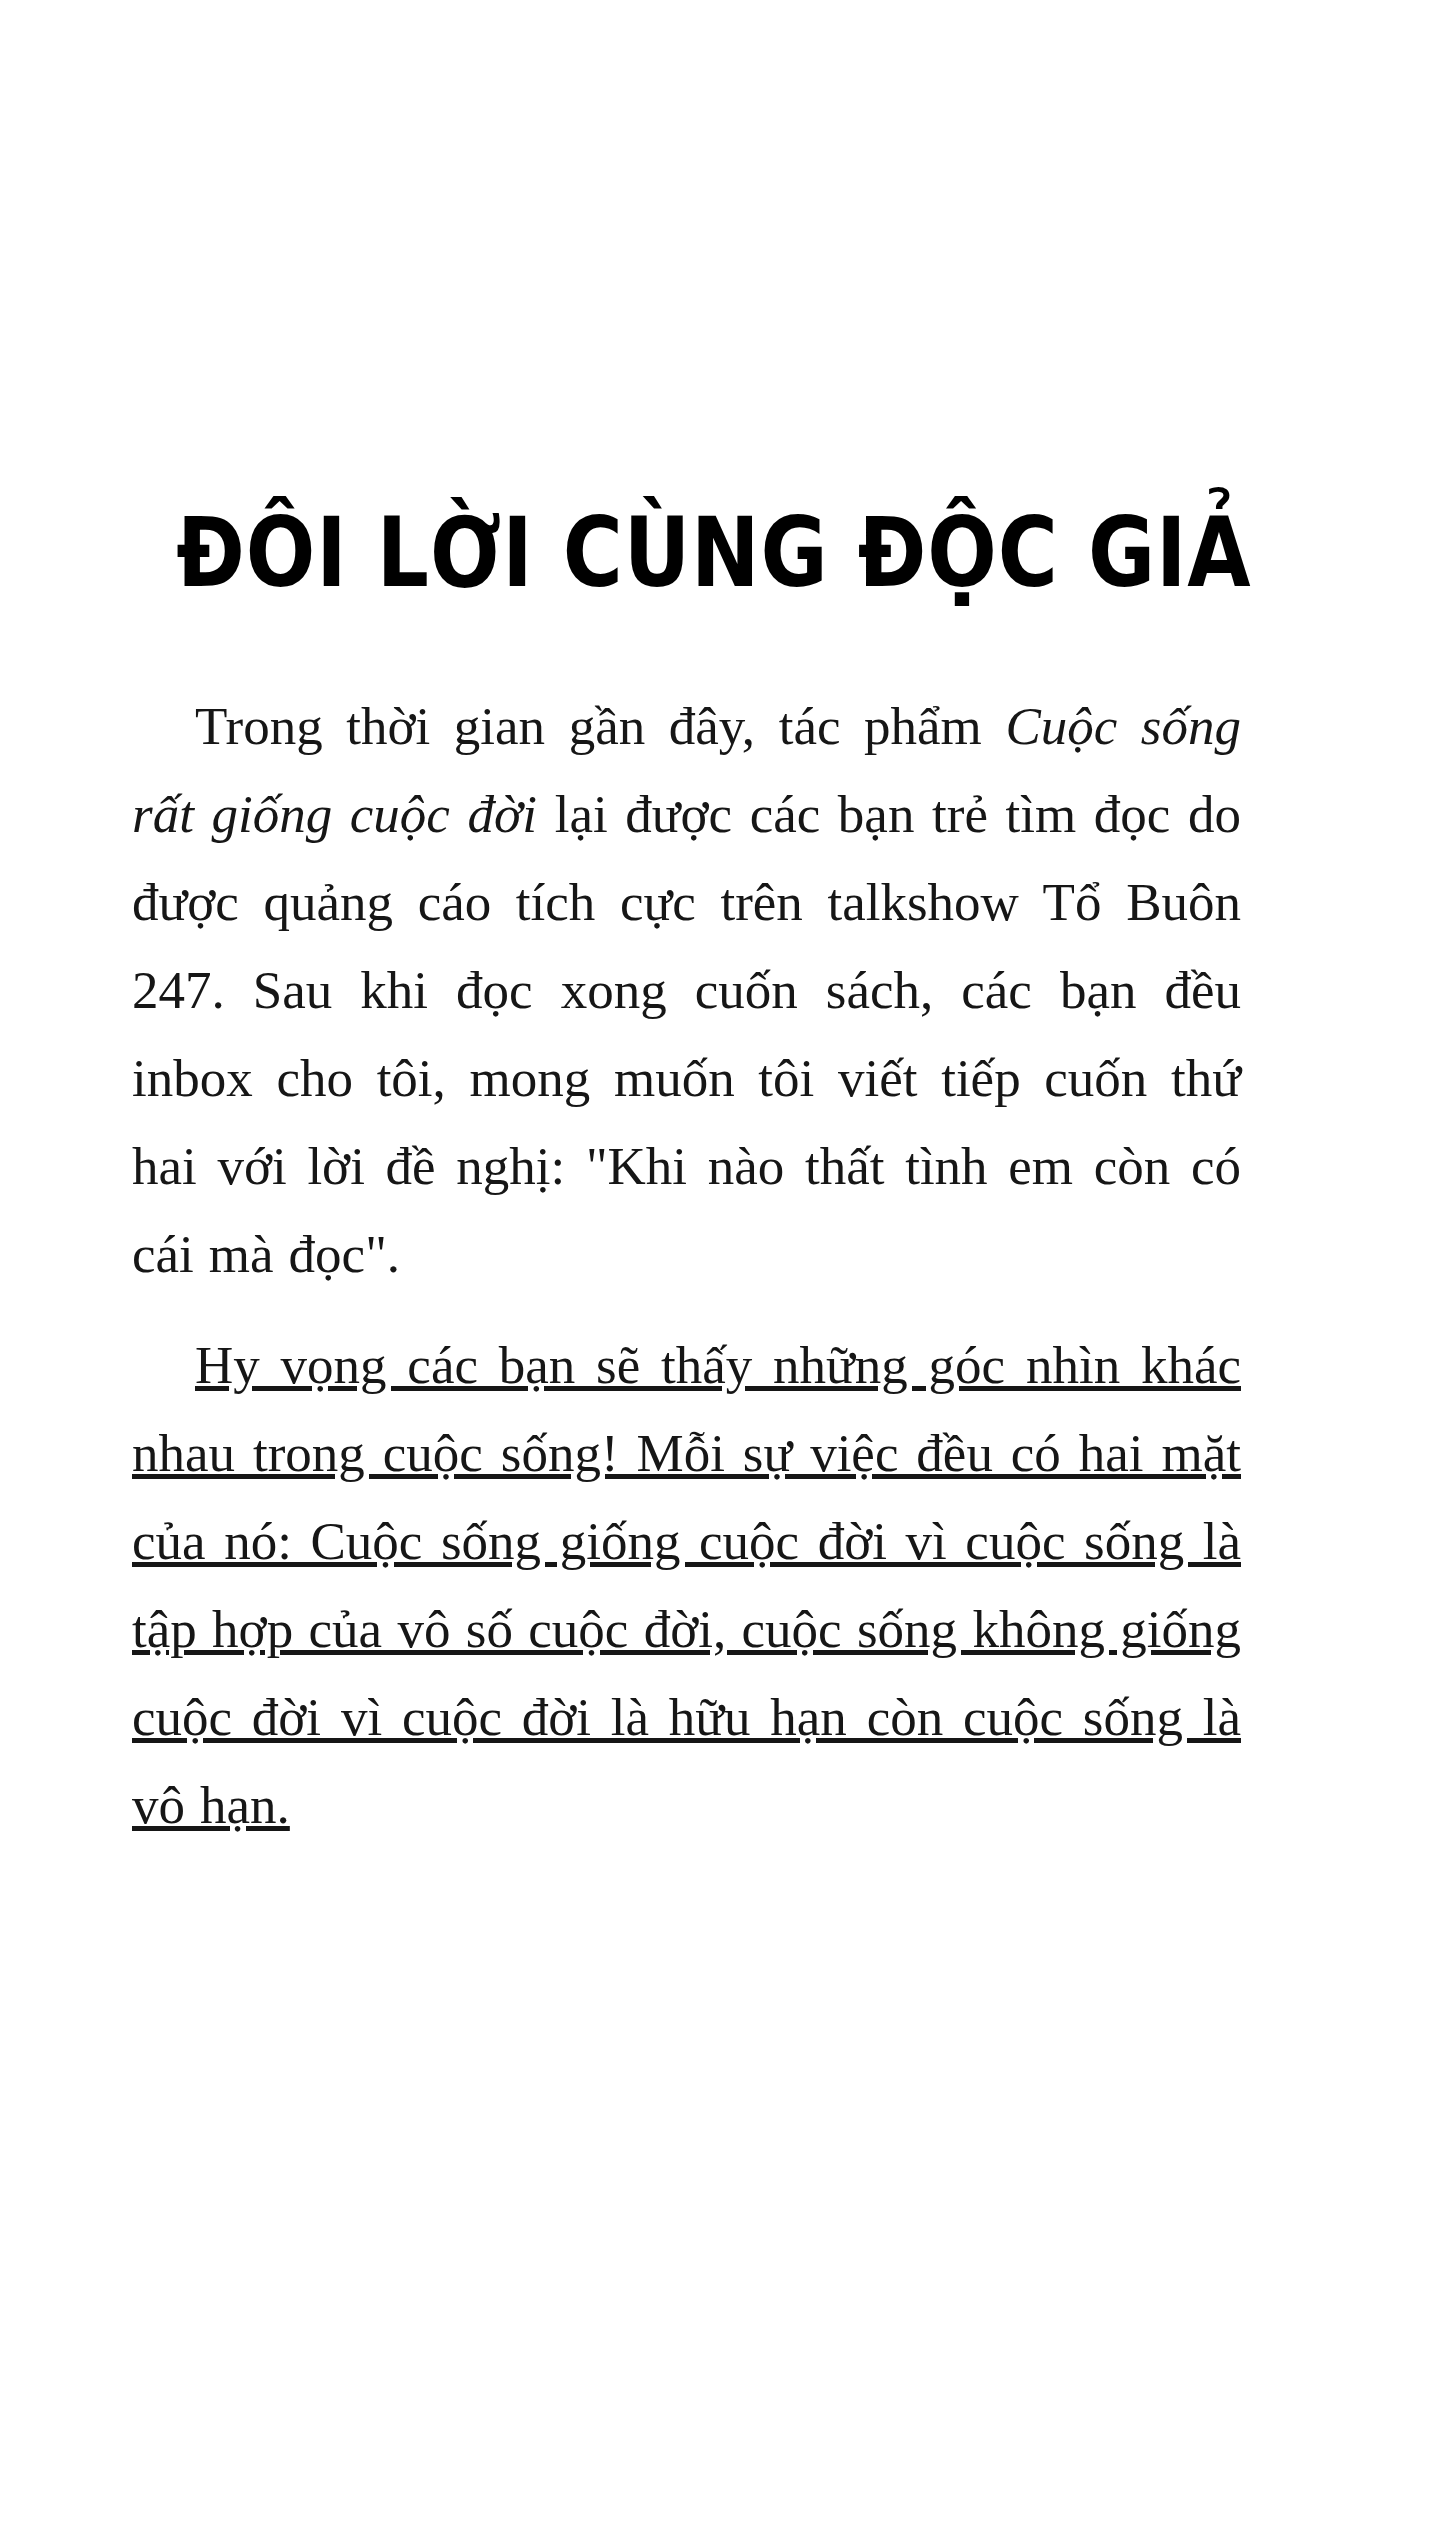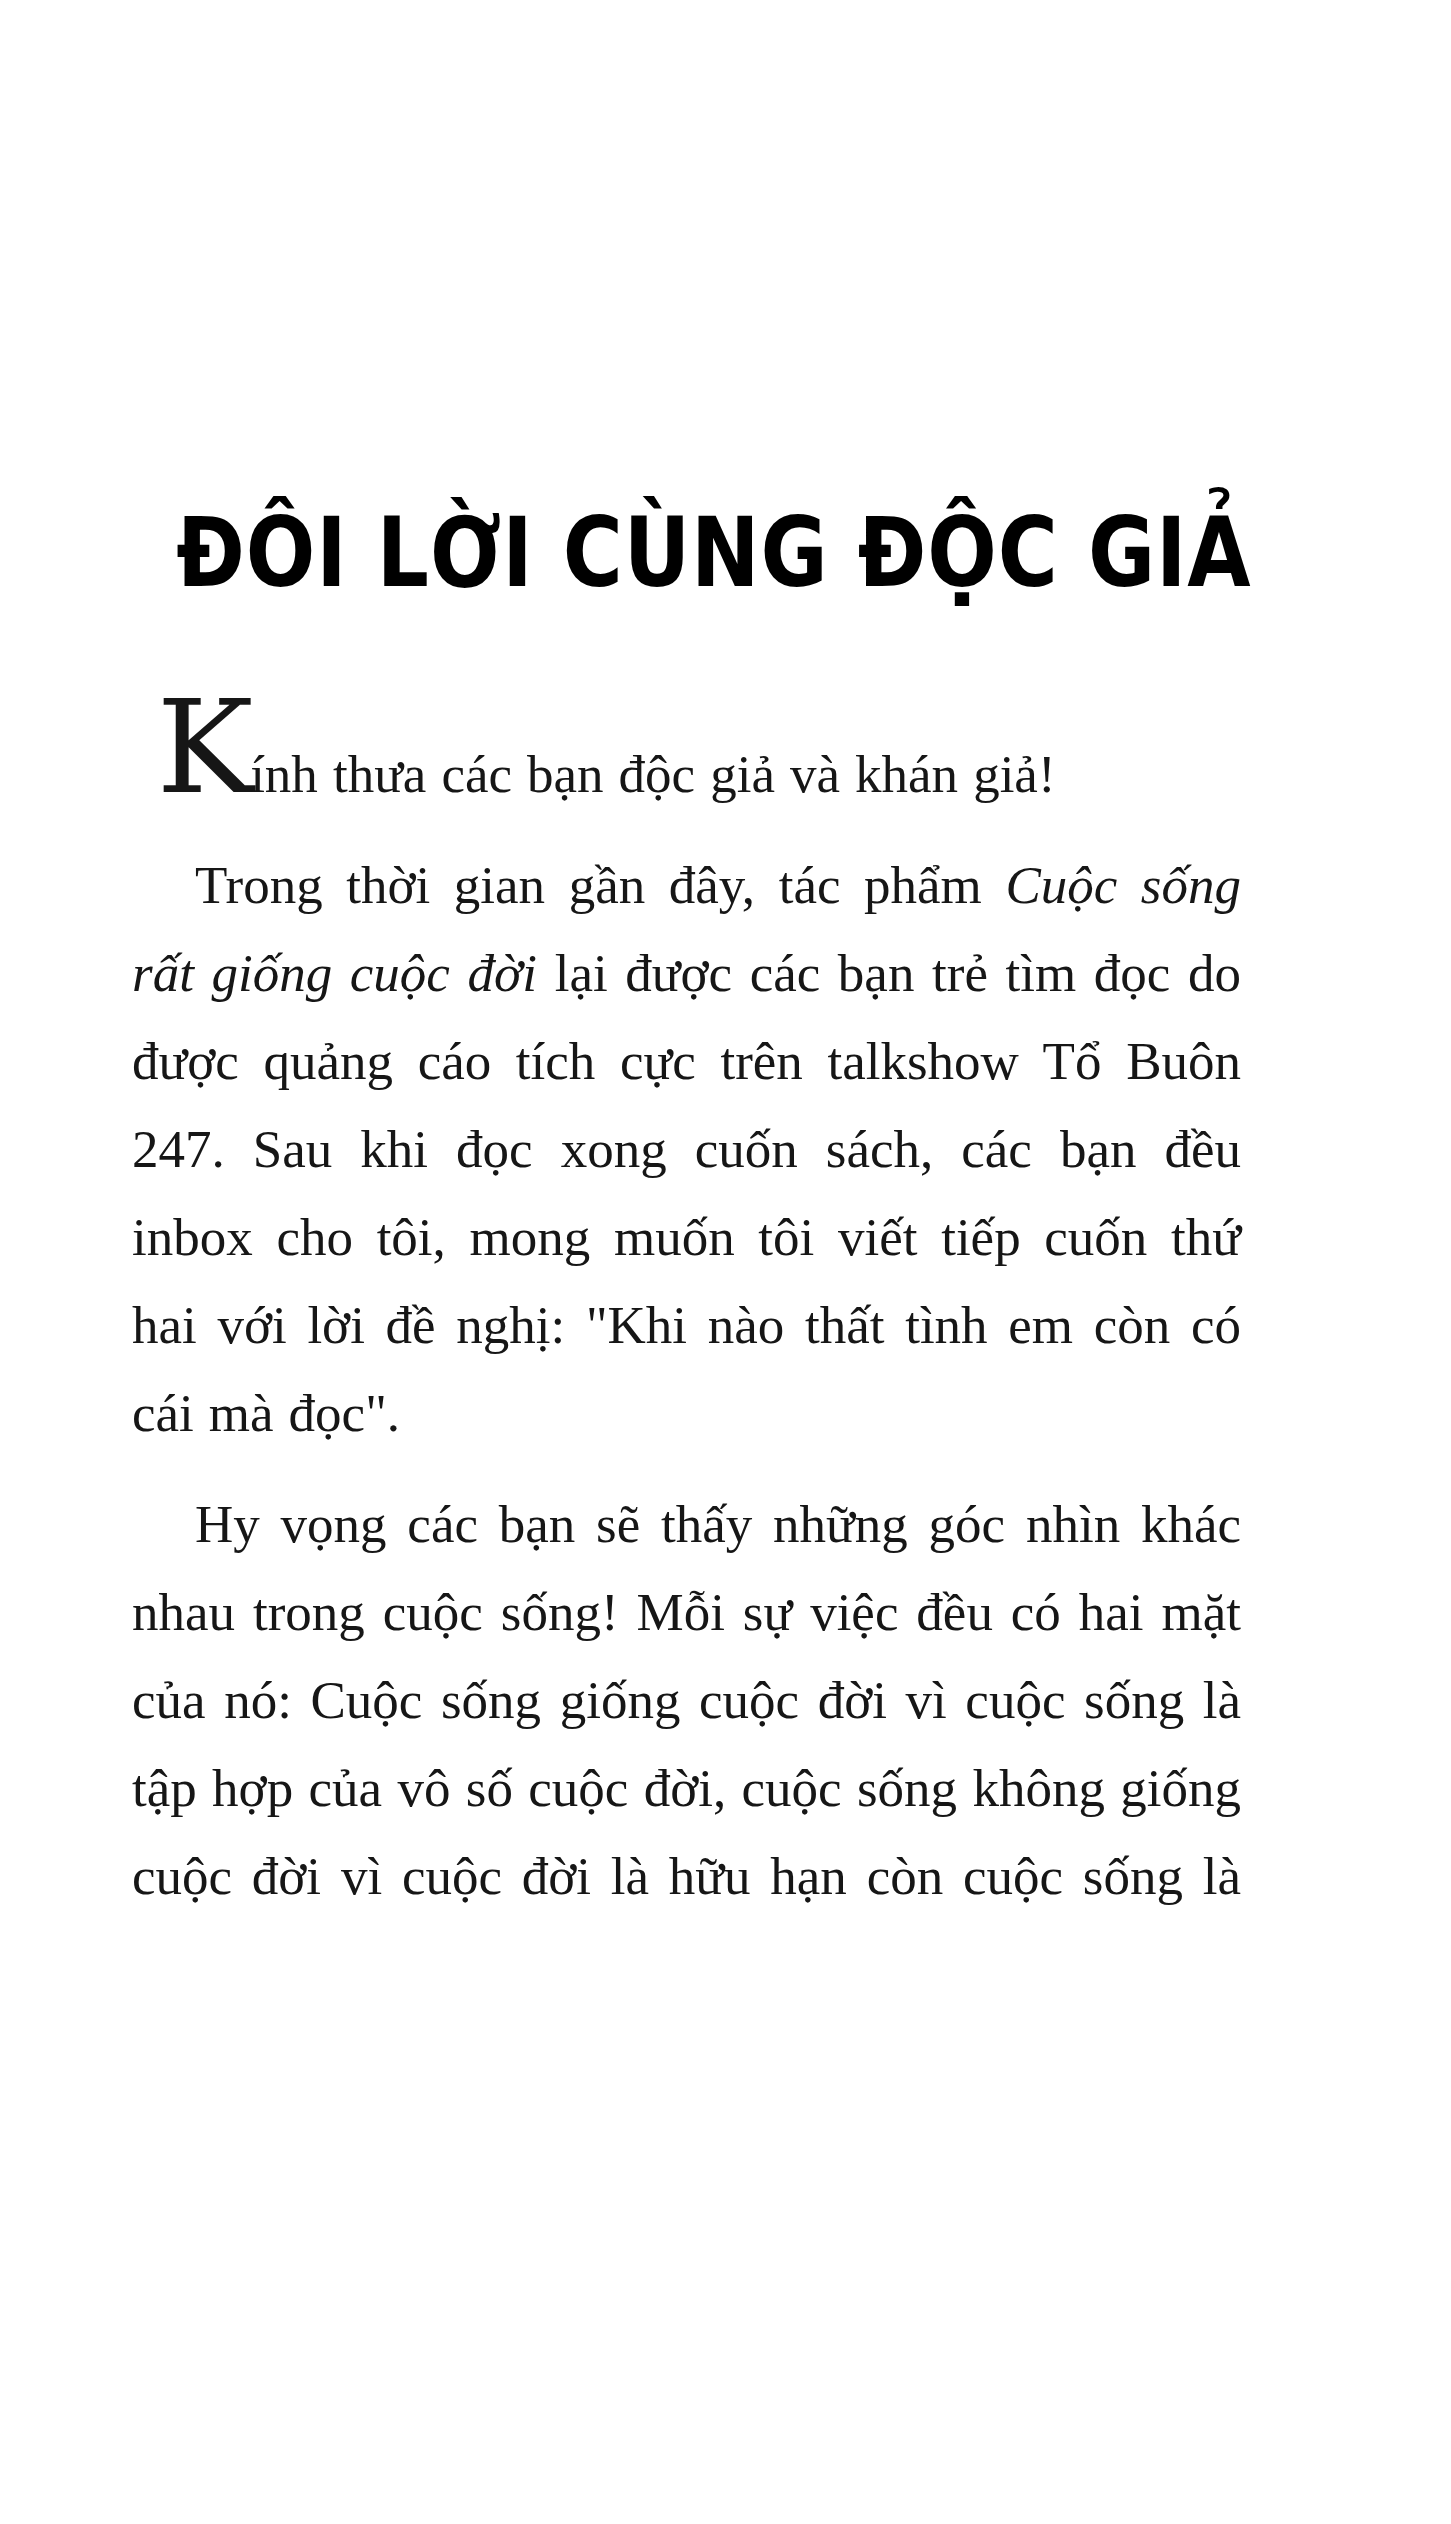--- a/index.html
+++ b/index.html
@@ -36,21 +36,21 @@
     transform: scale(0.92, 1.08);
     transform-origin: center top;
   }
   .body-text p.para {
     margin: 0 0 23px 0;
     font-size: 53px;
     line-height: 88px;
     text-align: justify;
     word-spacing: 1.8px;
   }
-  .body-text p.para:last-child { margin-bottom: 0; }
+  .body-text p.para:last-child { margin-bottom: 0; text-decoration: underline; }
   .body-text p.indent { text-indent: 63px; }
   .body-text p.has-dropcap { text-indent: 24.5px; text-align: left; }
   .italic { font-style: italic; }
   .dropcap {
     font-family: "DejaVu Serif", serif;
     font-size: 130px;
     line-height: 1;
     letter-spacing: -3.5px;
     vertical-align: baseline;
   }
@@ -66,20 +66,19 @@
     color: #111111;
   }
 </style>
 </head>
 <body>
 
 <div class="page">
   <div class="content">
     <h1 class="chapter-title">ĐÔI LỜI CÙNG ĐỘC GIẢ</h1>
     <div class="body-text" id="paragraphs">
-        <p class="para has-dropcap"><span class="dropcap">K</span><span class="">ính thưa các bạn độc giả và khán giả!</span></p>
         <p class="para indent"><span class="">Trong thời gian gần đây, tác phẩm </span><span class="italic">Cuộc sống rất giống cuộc đời</span><span class=""> lại được các bạn trẻ tìm đọc do được quảng cáo tích cực trên talkshow Tổ Buôn 247. Sau khi đọc xong cuốn sách, các bạn đều inbox cho tôi, mong muốn tôi viết tiếp cuốn thứ hai với lời đề nghị: "Khi nào thất tình em còn có cái mà đọc".</span></p>
         <p class="para indent"><span class="">Hy vọng các bạn sẽ thấy những góc nhìn khác nhau trong cuộc sống! Mỗi sự việc đều có hai mặt của nó: Cuộc sống giống cuộc đời vì cuộc sống là tập hợp của vô số cuộc đời, cuộc sống không giống cuộc đời vì cuộc đời là hữu hạn còn cuộc sống là vô hạn.</span></p>
       </div>
   </div>
   <div class="page-number">9</div>
 </div>
 
 
 </body></html>

